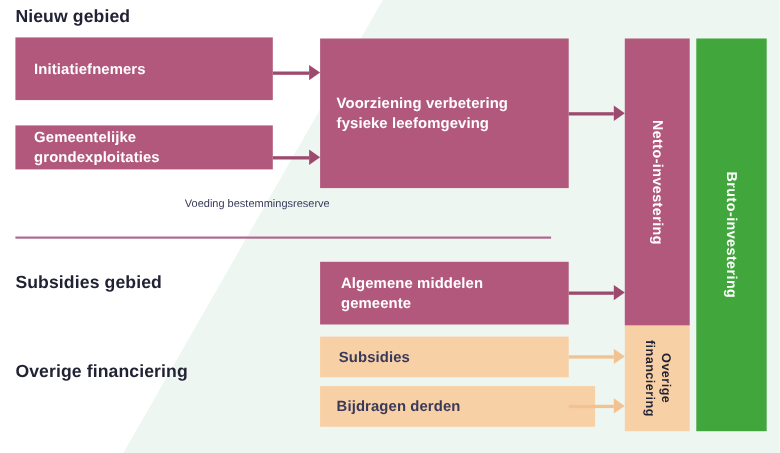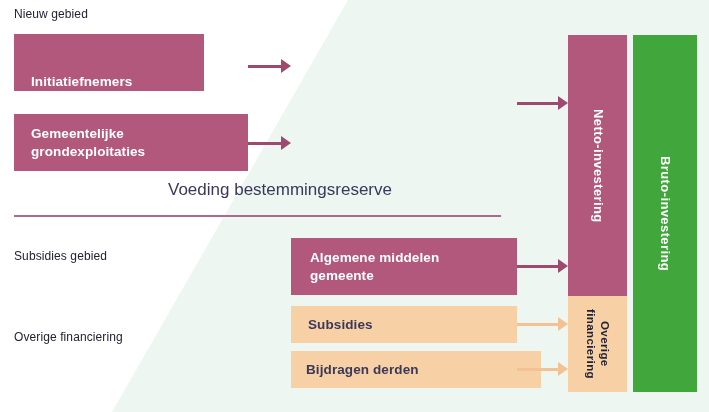--- a/index.html
+++ b/index.html
@@ -6,41 +6,41 @@
   .canvas{
     position:relative;width:709px;height:412px;background:#ffffff;overflow:hidden;
     font-family:"Liberation Sans", sans-serif;
   }
   .bg-wedge{
     position:absolute;left:0;top:0;width:709px;height:412px;
     background:var(--mint);
     clip-path:polygon(348px 0px, 709px 0px, 709px 412px, 112px 412px);
   }
   .hdr{
-    position:absolute;font-size:12px;font-weight:400;color:var(--text-dark);
+    position:absolute;font-size:16px;font-weight:700;color:var(--text-dark);
     letter-spacing:.1px;white-space:nowrap;
   }
   .hdr-nieuw{left:14px;top:7px;}
   .hdr-bestaand{left:14px;top:249px;}
   .hdr-overig{left:14px;top:330px;}
   .box{
     position:absolute;box-sizing:border-box;display:flex;align-items:center;
     padding:0 12px 0 17px;font-size:13.5px;font-weight:600;line-height:1.32;
     letter-spacing:.1px;
   }
   .box.pink{background:var(--pink);color:var(--text-light);}
   .box.peach{background:var(--peach);color:var(--text-navy);}
-  .box-init{left:14px;top:34px;width:190px;height:57px;align-items:flex-end;}
-  .box-gem{left:14px;top:114px;width:234px;height:57px;}
+  .box-init{left:14px;top:34px;width:234px;height:57px;}
+  .box-gem{left:14px;top:114px;width:234px;height:40px;}
   .box-voor{left:291px;top:35px;width:226px;height:136px;padding-left:15px;}
   .box-alg{left:291px;top:238px;width:226px;height:57px;padding-left:19px;}
   .box-sub{left:291px;top:306px;width:226px;height:37px;}
   .box-bij{left:291px;top:351px;width:250px;height:37px;padding-left:15px;}
   .annotation{
-    position:absolute;left:168px;top:180px;font-size:17px;font-weight:500;
+    position:absolute;left:168px;top:180px;font-size:10px;font-weight:500;
     color:var(--text-navy);white-space:nowrap;
   }
   .separator{
     position:absolute;left:14px;top:215px;width:487px;height:2px;
     background:var(--separator);
   }
   .arrow{position:absolute;height:16px;display:flex;align-items:center;}
   .arrow .shaft{flex:1;height:3px;}
   .arrow .head{
     width:0;height:0;border-top:7px solid transparent;border-bottom:7px solid transparent;
@@ -79,20 +79,23 @@
   <div class="hdr hdr-nieuw">Nieuw gebied</div>
 
   <div class="box pink box-init">
     <span>Initiatiefnemers</span>
   </div>
 
   <div class="box pink box-gem">
     <span>Gemeentelijke grondexploitaties</span>
   </div>
 
+  <div class="box pink box-voor">
+    <span>Voorziening verbetering fysieke leefomgeving</span>
+  </div>
 
   <div class="arrow pink ar1">
     <span class="shaft"></span>
     <span class="head"></span>
   </div>
   <div class="arrow pink ar2">
     <span class="shaft"></span>
     <span class="head"></span>
   </div>
 

